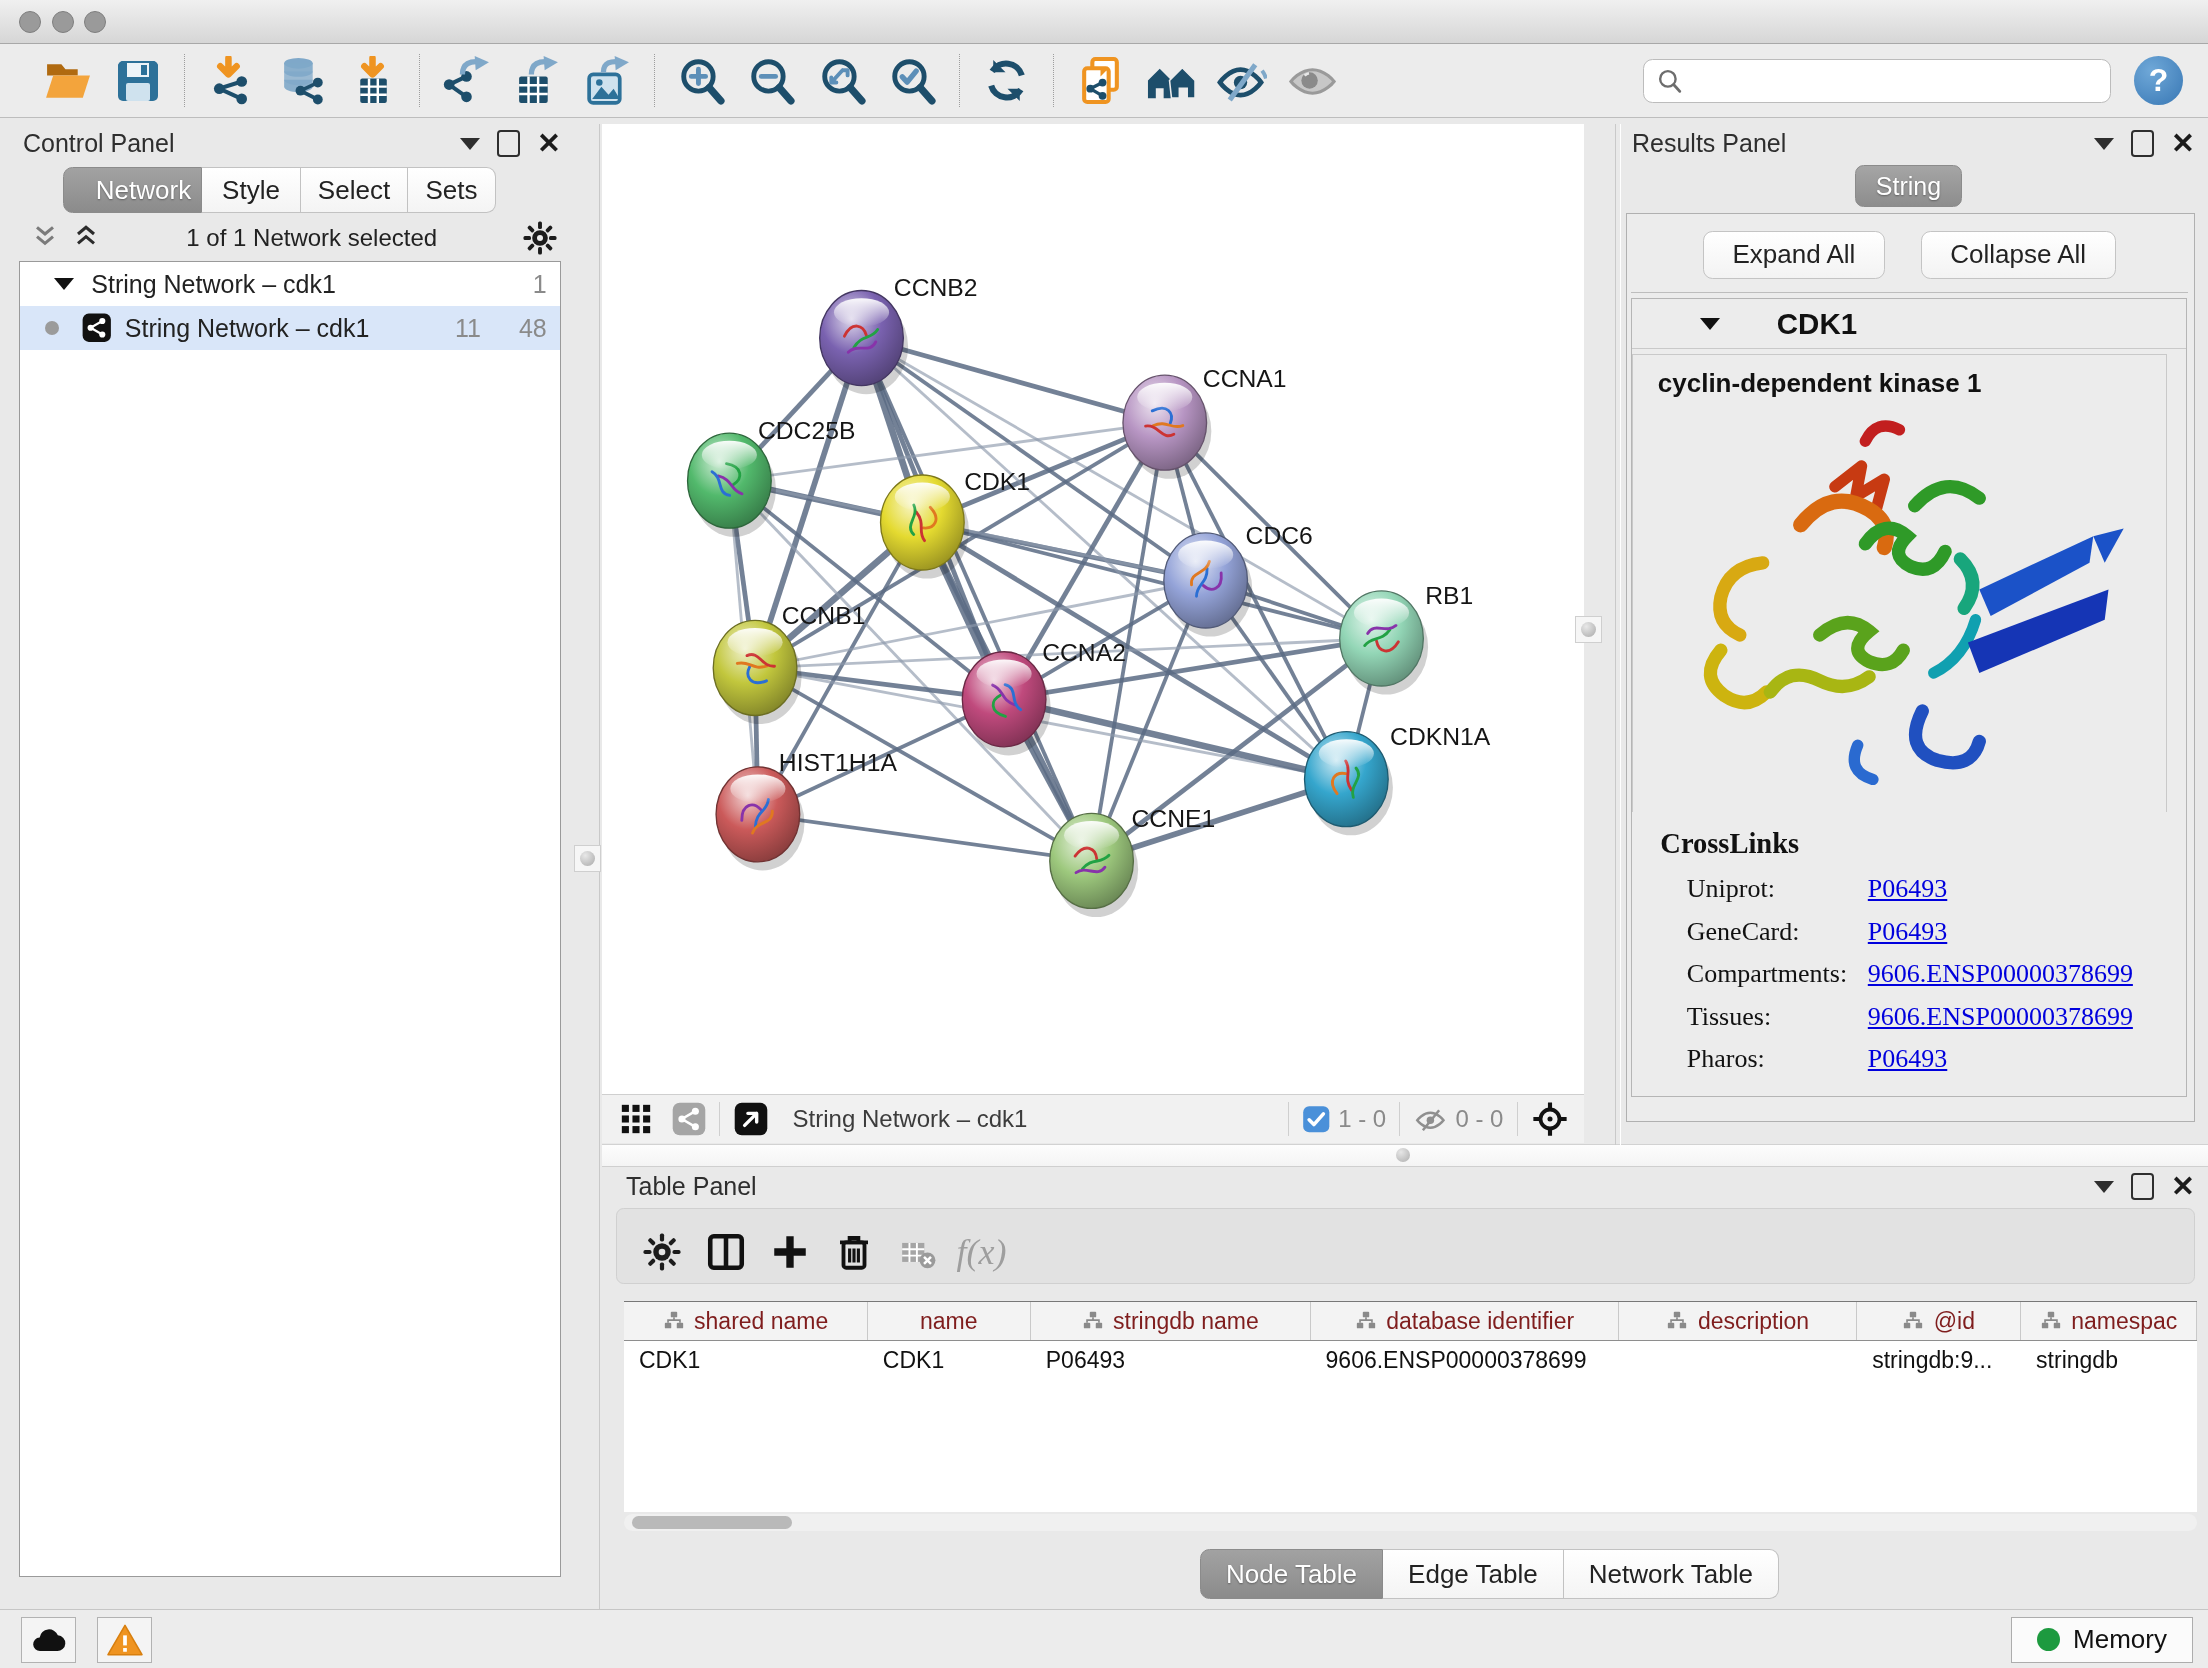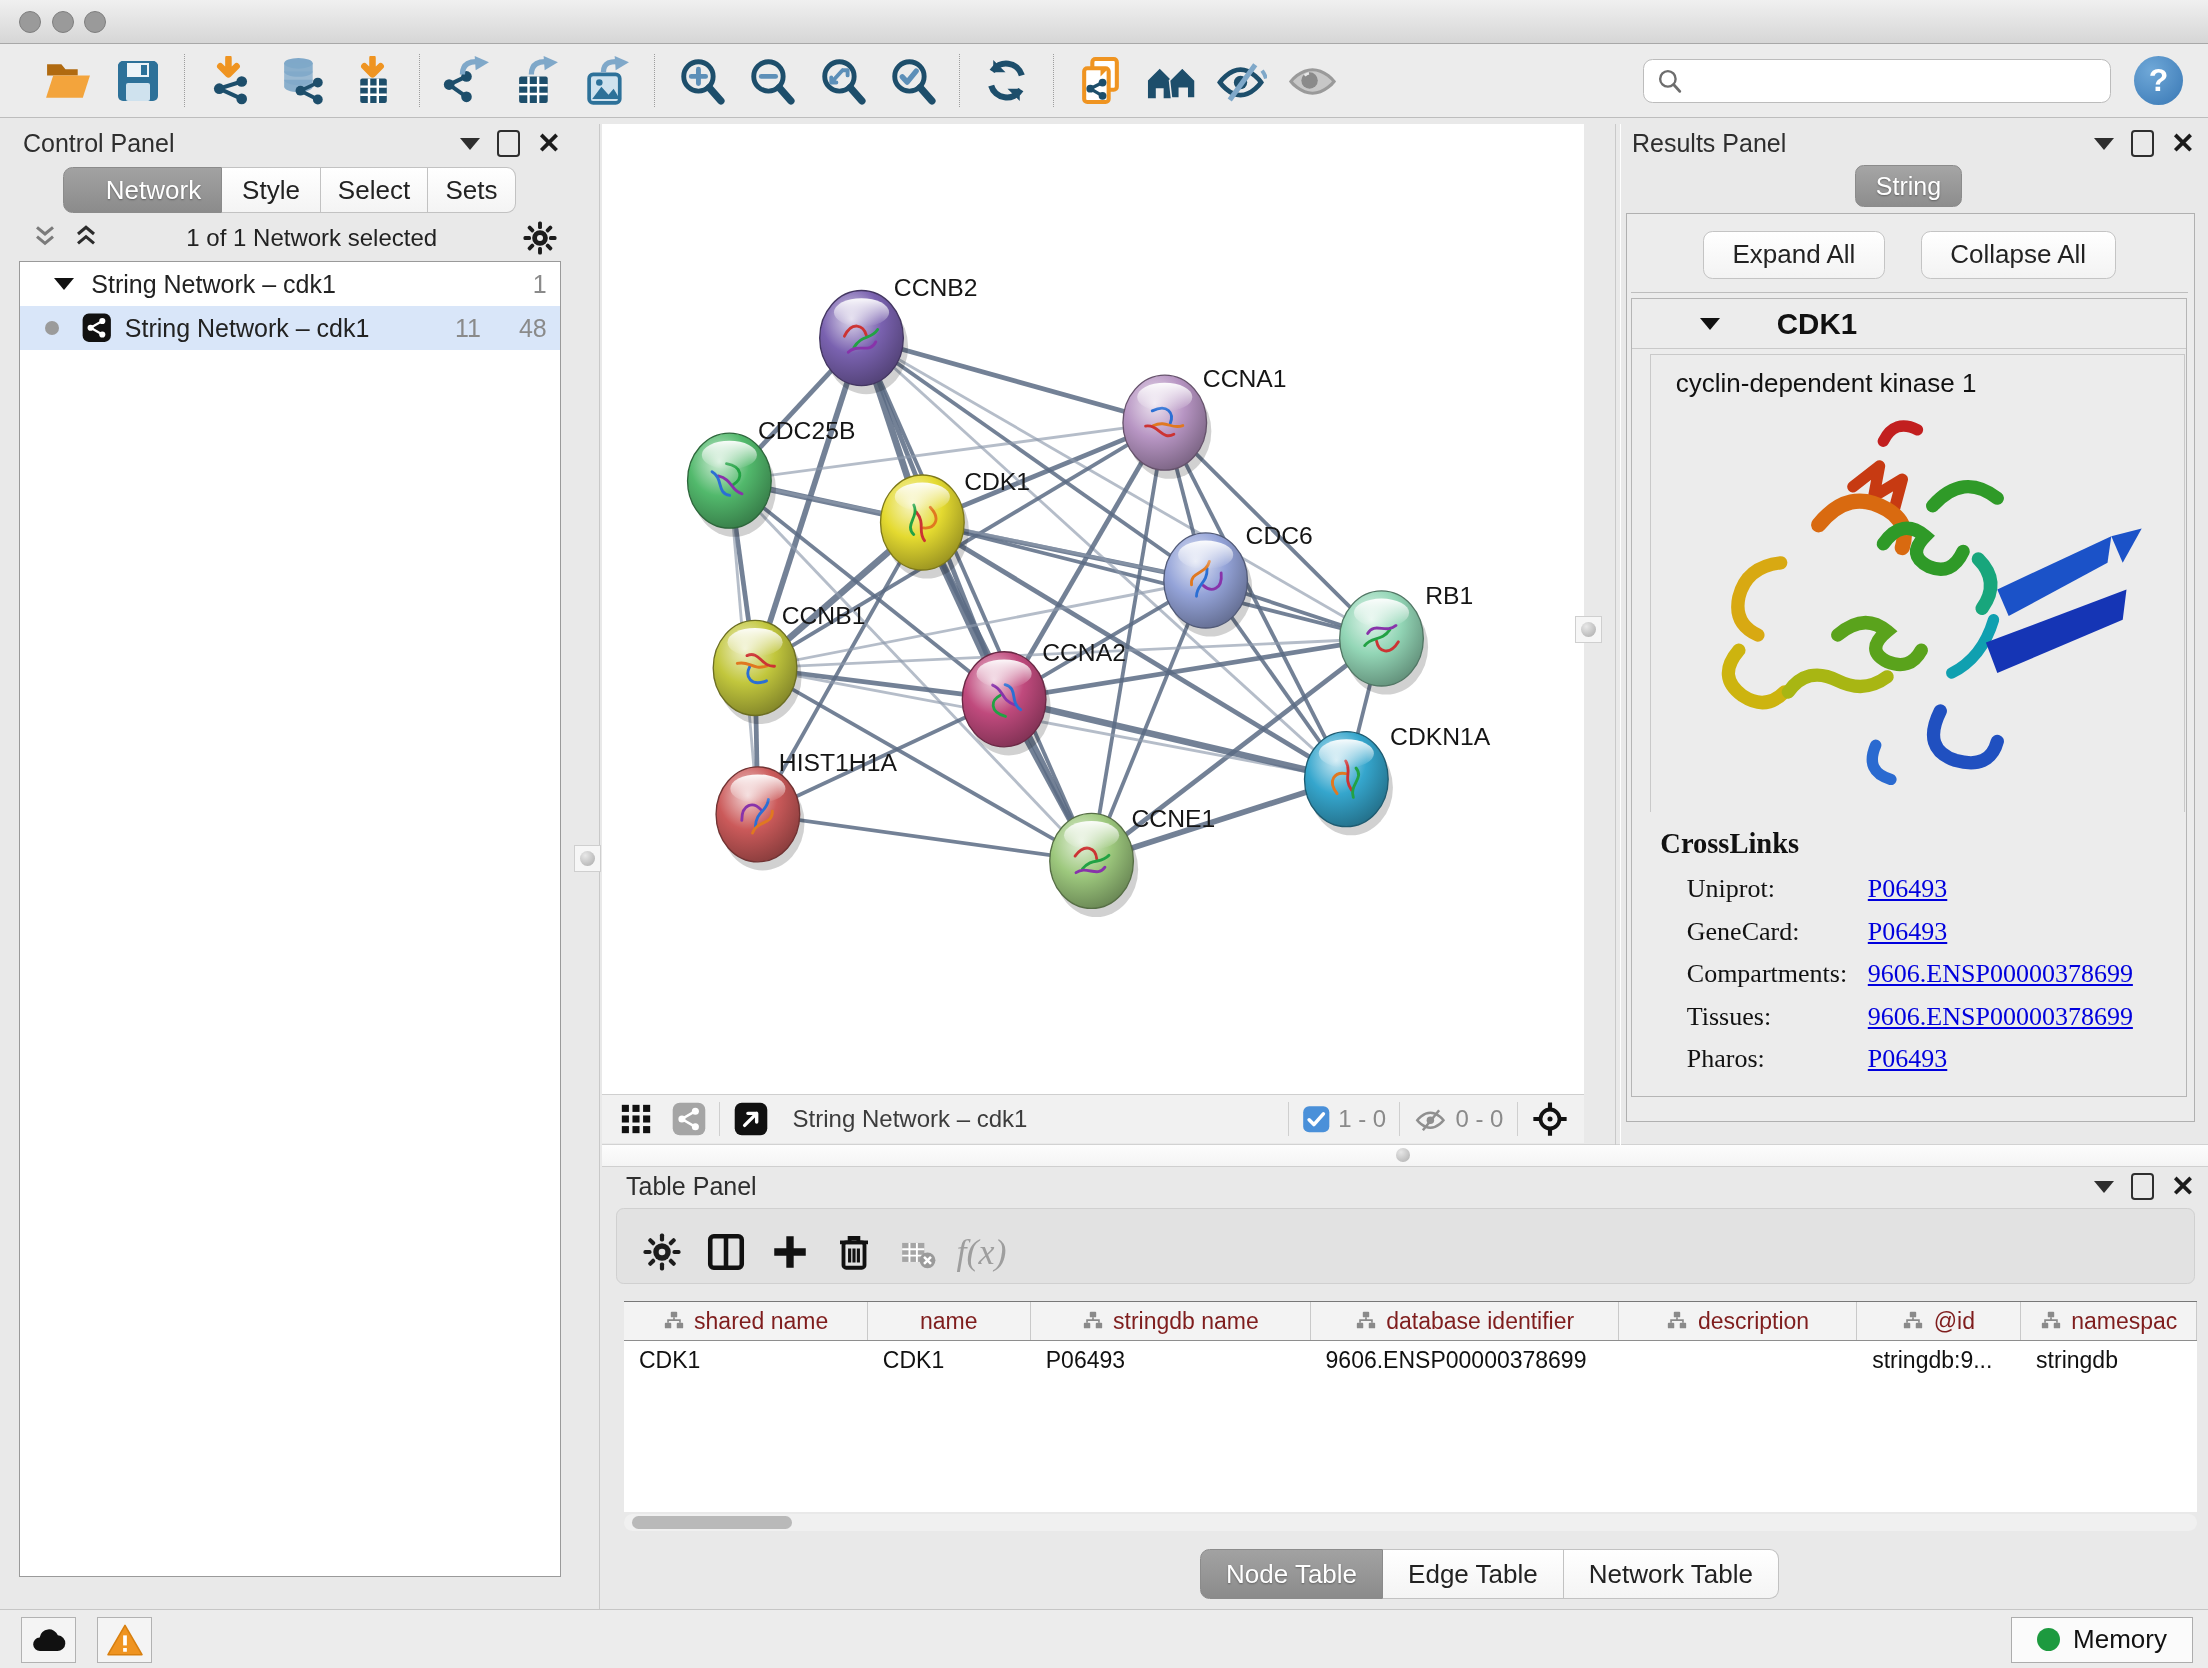--- a/index.html
+++ b/index.html
@@ -45,21 +45,21 @@
   
   #net-toolbar{left:602px;top:1094px;width:982px;height:48px;background:#f1f1f1;border-top:1px solid #cfcfcf;
                display:flex;align-items:center;font-size:24px;color:#3c3c3c;}
   .ntsep{height:34px;border-left:1px solid #cfcfcf;margin:0 13.3px;}
   .badge-num{color:#8a8a8a;font-size:24px;margin-left:7.6px;}
   
   #rp-outer{left:1626px;top:213px;width:569px;height:909px;background:#ececec;border:1.9px solid #b0b0b0;box-sizing:border-box;}
   .rp-btn{background:linear-gradient(#ffffff,#f3f3f3);border:1.9px solid #c4c4c4;border-radius:9.5px;
           font-size:26px;color:#222;padding:7.6px 28.5px;cursor:pointer;}
   #rp-inner{position:absolute;left:3.8px;top:84px;width:554px;height:797px;background:#ececec;border:1.9px solid #b5b5b5;}
-  #rp-descbox{position:absolute;left:18px;top:55px;width:533px;height:457px;border:1px solid #c9c9c9;border-bottom:none;}
+  #rp-descbox{position:absolute;left:0;top:55px;width:533px;height:457px;border:1px solid #c9c9c9;border-bottom:none;font-weight:bold;}
   .serif{font-family:"Liberation Serif",serif;}
   .xlink{color:#0000dd;text-decoration:underline;cursor:pointer;}
   .xrow{display:flex;font-size:26px;margin:12.4px 0 12.4px 55px;}
   .xrow .xl{width:181px;color:#111;}
   
   #tp-toolbar{left:616px;top:1208px;width:1579px;height:76px;background:#e2e2e2;border:1px solid #d0d0d0;border-radius:7.6px;
               display:flex;align-items:center;box-sizing:border-box;padding-left:17px;}
   .tp-btn{width:55px;height:55px;background:none;border:none;display:flex;align-items:flex-end;justify-content:center;margin-right:9px;cursor:pointer;}
   #tbl{left:624px;top:1301px;width:1573px;border-top:1.9px solid #777;border-bottom:1.9px solid #999;}
   #tbl-head{display:flex;background:#f3f3f3;border-bottom:1.9px solid #8e8e8e;height:38px;}
@@ -273,21 +273,21 @@
 
   <div class="abs phead" style="left:23px;top:129px;width:538px;">
     <span>Control Panel</span>
     <span class="ph-icons">
       <span class="tri-down"></span>
       <span class="float-box"></span>
       <span class="close-x">✕</span>
     </span>
   </div>
   <div class="abs seg" id="cp-tabs" style="left:63px;top:167px;">
-      <button class="active" style="width: 159px; padding-left: 22px;">Network</button>
+      <button class="active" style="width: 139px; padding-left: 22px;">Network</button>
       <button style="width: 99px;">Style</button>
       <button style="width: 107px;">Select</button>
       <button style="width: 88px;">Sets</button>
     </div>
   <div class="abs" style="left:28.5px;top:219px;width:529px;height:38px;display:flex;align-items:center;">
     <svg width="32" height="32" viewBox="0 0 24 24" style="cursor:pointer">
         <g stroke="#7b7b7b" stroke-width="2.3" fill="none">
           <path d="M6 4l6 5 6-5M6 11l6 5 6-5"></path>
         </g>
       </svg>

